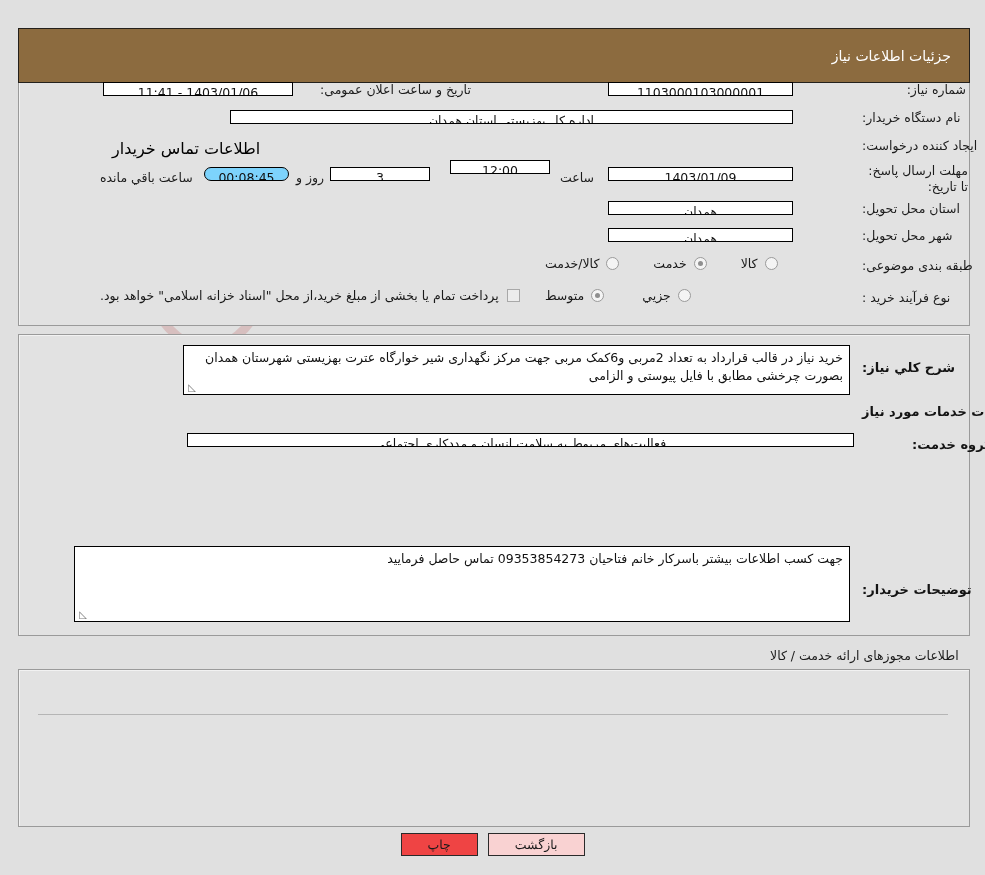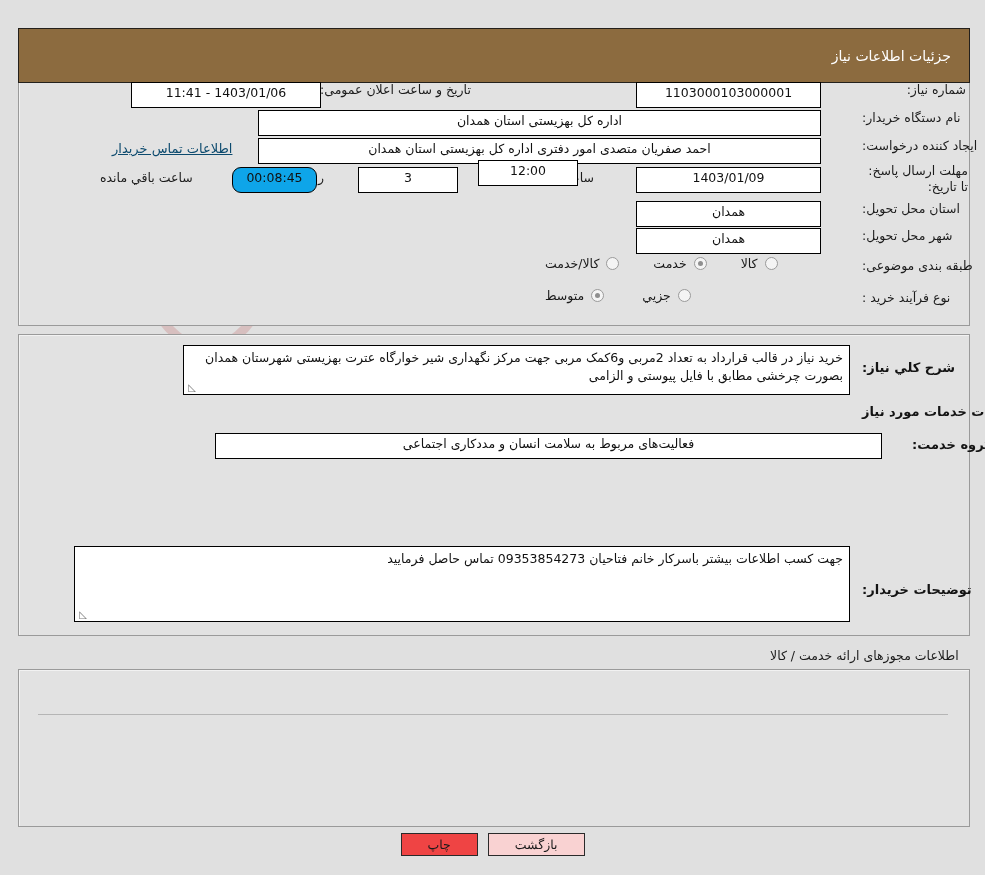--- a/index.html
+++ b/index.html
@@ -83,38 +83,36 @@
   }
   .lbl {
     text-align: left;
     white-space: nowrap;
     font-size: 12.5px;
     color: #1c1c1c;
   }
   .fld {
     background: #ffffff;
     border: 1px solid #000000;
-    height: 26px;
+    height: 14px;
     line-height: 19px;
     padding: 0 5px;
     font-size: 12.5px;
     color: #111;
     text-align: center;
     white-space: nowrap;
     overflow: hidden;
-    margin-left: 28px;
   }
   .fld.right  { }
-  .fld.yellow { background: #0ea5e9; border-radius: 9px; }
+  .fld.yellow { background: #7dd3fc; border-radius: 9px; }
   .link {
-    color: #0c4a6e;
-    font-size: 13px;
+    color: #000000;
+    font-size: 16px;
     white-space: nowrap;
     cursor: pointer;
-    text-decoration: underline;
   }
   .plain { font-size: 12.5px; white-space: nowrap; }
 
   
   .radio {
     width: 13px; height: 13px;
     border-radius: 50%;
     border: 1px solid #9a9a9a;
     background: #f4f4f4;
     display: inline-block;
@@ -295,21 +293,20 @@
   <div class="fld" style="position:absolute; left:103px; top:82px; width:190px; z-index:3;">1403/01/06 - 11:41</div>
 
   <div class="row" style="left:862px; top:110px; z-index:3;">
     <span class="lbl">نام دستگاه خریدار:</span>
   </div>
   <div class="fld right" style="position:absolute; left:230px; top:110px; width:563px; z-index:3;">اداره کل بهزیستی استان همدان</div>
 
   <div class="row" style="left:862px; top:138px; z-index:3;">
     <span class="lbl">ایجاد کننده درخواست:</span>
   </div>
-  <div class="fld right" style="position:absolute; left:230px; top:138px; width:563px; z-index:3;">احمد صفریان متصدی امور دفتری اداره کل بهزیستی استان همدان</div>
   <div class="row" style="left:112px; top:138px; height:21px; z-index:3;">
     <span class="link">اطلاعات تماس خریدار</span>
   </div>
 
   <div style="position:absolute; left:862px; top:163px; width:106px; text-align:right; z-index:3; line-height:16px;">
     <span class="lbl" style="white-space:normal;">مهلت ارسال پاسخ: تا تاریخ:</span>
   </div>
   <div class="fld" style="position:absolute; left:608px; top:167px; width:185px; z-index:3;">1403/01/09</div>
   <div class="row" style="left:560px; top:167px; height:21px; z-index:3;">
     <span class="lbl">ساعت</span>
@@ -350,20 +347,24 @@
 
   <div class="row" style="left:862px; top:290px; z-index:3;">
     <span class="lbl">نوع فرآیند خرید :</span>
   </div>
   <div class="row" style="left:545px; top:288px; gap:7px; z-index:3;">
     <span class="radio"></span>
     <span class="plain">جزیي</span>
     <span style="width:24px"></span>
     <span class="radio on"></span>
     <span class="plain">متوسط</span>
+  </div>
+  <div class="row" style="left:100px; top:288px; gap:8px; width:420px; justify-content:flex-end; z-index:3;">
+    <span class="cbx"></span>
+    <span class="plain">پرداخت تمام یا بخشی از مبلغ خرید،از محل "اسناد خزانه اسلامی" خواهد بود.</span>
   </div>
 
   <div class="panel" id="panel-mid"></div>
 
   <div class="heading" style="left:862px; top:360px; z-index:3;">شرح كلي نياز:</div>
   <div class="ta" style="position:absolute; left:183px; top:345px; width:667px; height:50px; z-index:3;">
     <span>خرید نیاز در قالب قرارداد به تعداد 2مربی و6کمک مربی جهت مرکز نگهداری شیر خوارگاه عترت بهزیستی شهرستان همدان بصورت چرخشی مطابق با فایل پیوستی و الزامی</span>
     <span class="grip">◺</span>
   </div>
 

